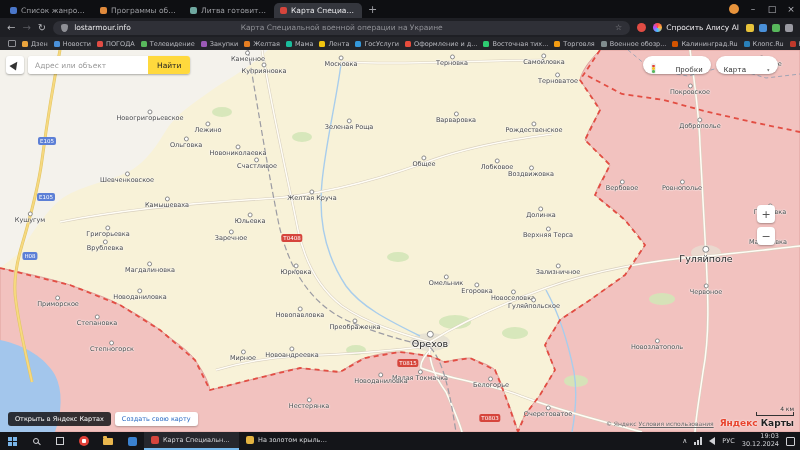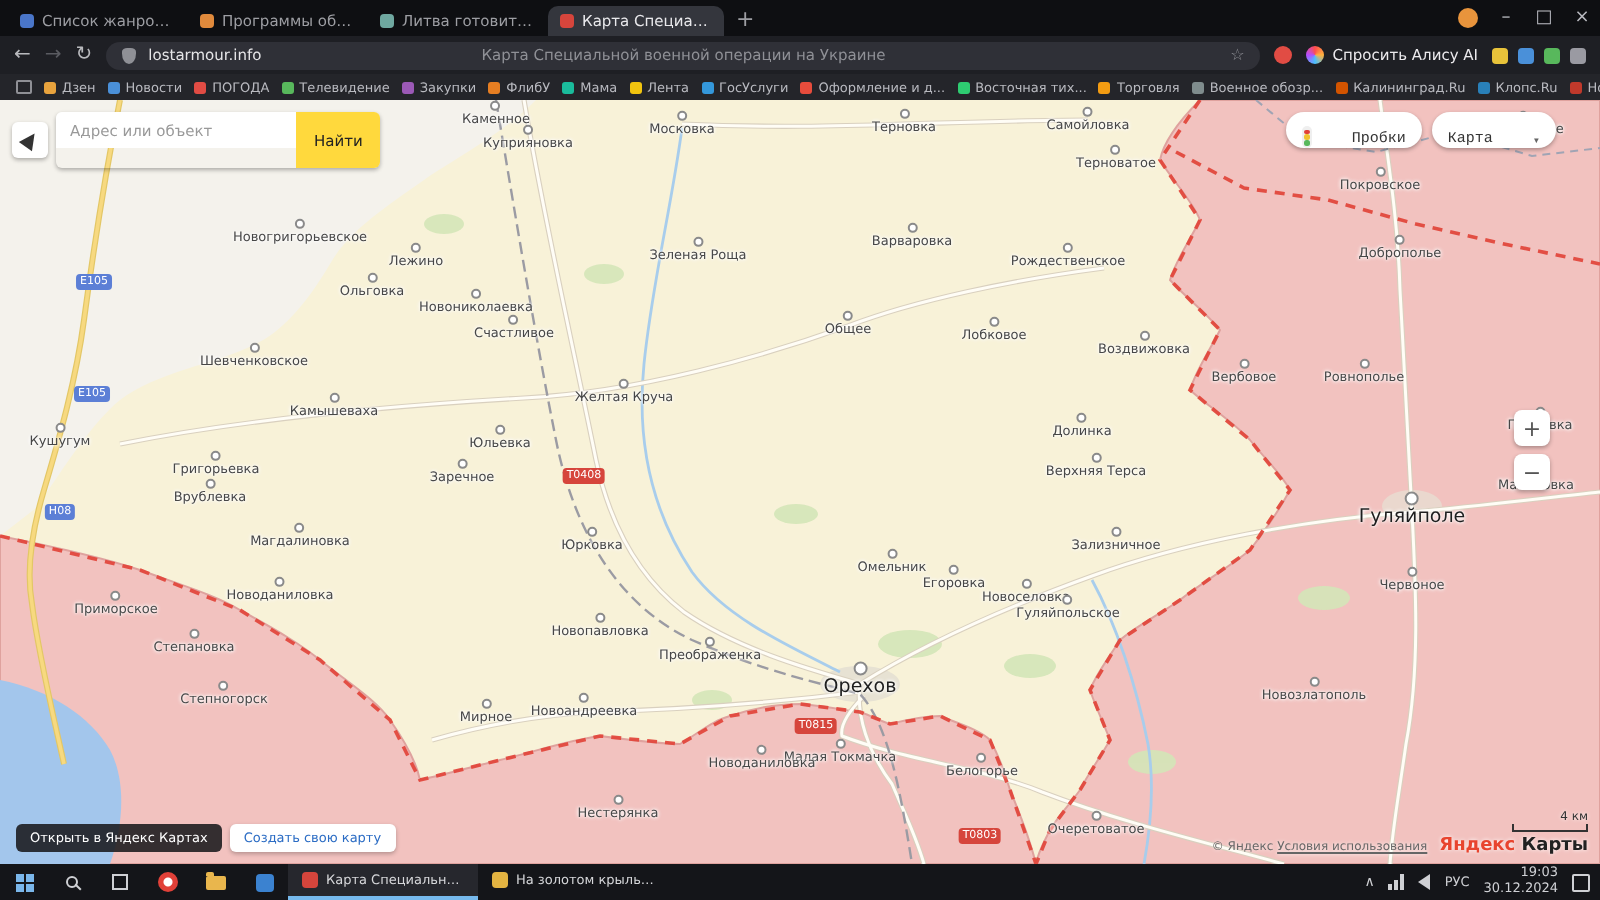--- a/index.html
+++ b/index.html
@@ -62,21 +62,21 @@
 
   .search-wrap { position:absolute; left:6px; top:6px; display:flex; align-items:center; gap:4px; }
   .loc-btn { width:18px; height:18px; background:#fff; border-radius:3px; box-shadow:0 1px 2px rgba(0,0,0,.3);
              display:flex; align-items:center; justify-content:center; }
   .loc-arrow { width:0; height:0; border-left:4px solid transparent; border-right:4px solid transparent;
                border-bottom:8px solid #333; transform:rotate(35deg); }
   .search-box { display:flex; box-shadow:0 1px 2px rgba(0,0,0,.3); border-radius:3px; overflow:hidden; }
   .search-input { width:120px; height:18px; border:none; outline:none; font-size:7.5px; padding:0 7px;
                   color:#333; font-family:"DejaVu Sans",sans-serif; }
   .search-input::placeholder { color:#999; }
-  .find-btn { height:28px; background:#ffd93d; font-size:7.5px; color:#222; padding:0 9px;
+  .find-btn { height:18px; background:#ffd93d; font-size:7.5px; color:#222; padding:0 9px;
               display:flex; align-items:center; }
 
   .map-top-right { position:absolute; right:22px; top:6px; display:flex; gap:5px; }
   .map-pill { height:18px; background:#fff; border-radius:9px; box-shadow:0 1px 2px rgba(0,0,0,.3);
               display:flex; align-items:flex-end; gap:20px; padding:0 8px; font-size:7.5px; color:#333;font-family:Liberation Mono, monospace; }
   .tl { width:5px; height:11px; background:#efefef; border-radius:2.5px; display:flex; flex-direction:column;
         align-items:center; justify-content:space-between; padding:1.5px 0; }
   .tl i { width:2.5px; height:2.5px; border-radius:50%; display:block; }
   .caret { font-size:6px; color:#666; }
 
@@ -208,21 +208,21 @@
         <div class="bm">
           <span class="bm-ico" style="background: rgb(88, 184, 92);"></span>
           <span>Телевидение</span>
         </div>
         <div class="bm">
           <span class="bm-ico" style="background: rgb(155, 89, 182);"></span>
           <span>Закупки</span>
         </div>
         <div class="bm">
           <span class="bm-ico" style="background: rgb(230, 126, 34);"></span>
-          <span>ФлибУ</span>
+          <span>Желтая</span>
         </div>
         <div class="bm">
           <span class="bm-ico" style="background: rgb(26, 188, 156);"></span>
           <span>Мама</span>
         </div>
         <div class="bm">
           <span class="bm-ico" style="background: rgb(241, 196, 15);"></span>
           <span>Лента</span>
         </div>
         <div class="bm">
@@ -328,21 +328,21 @@
         <div class="place" style="left: 127px; top: 113px; margin-top: 15px;">Шевченковское</div>
         <div class="place" style="left: 238px; top: 101px;">Новониколаевка</div>
         <div class="place" style="left: 257px; top: 114px;">Счастливое</div>
         <div class="place" style="left: 349px; top: 75px;">Зеленая Роща</div>
         <div class="place" style="left: 456px; top: 68px;">Варваровка</div>
         <div class="place" style="left: 534px; top: 78px;">Рождественское</div>
         <div class="place" style="left: 690px; top: 40px;">Покровское</div>
         <div class="place" style="left: 700px; top: 74px;">Доброполье</div>
         <div class="place" style="left: 424px; top: 112px;">Общее</div>
         <div class="place" style="left: 497px; top: 115px;">Лобковое</div>
-        <div class="place" style="left: 572px; top: 122px;">Воздвижовка</div>
+        <div class="place" style="left: 531px; top: 122px;">Воздвижовка</div>
         <div class="place" style="left: 622px; top: 136px;">Вербовое</div>
         <div class="place" style="left: 682px; top: 136px;">Ровнополье</div>
         <div class="place" style="left: 770px; top: 160px;">Полтавка</div>
         <div class="place" style="left: 768px; top: 190px;">Малиновка</div>
         <div class="place city" style="left: 706px; top: 205px;">Гуляйполе</div>
         <div class="place" style="left: 706px; top: 240px;">Червоное</div>
         <div class="place" style="left: 541px; top: 163px;">Долинка</div>
         <div class="place" style="left: 548px; top: 183px;">Верхняя Терса</div>
         <div class="place" style="left: 558px; top: 220px;">Зализничное</div>
         <div class="place" style="left: 167px; top: 153px;">Камышеваха</div>

